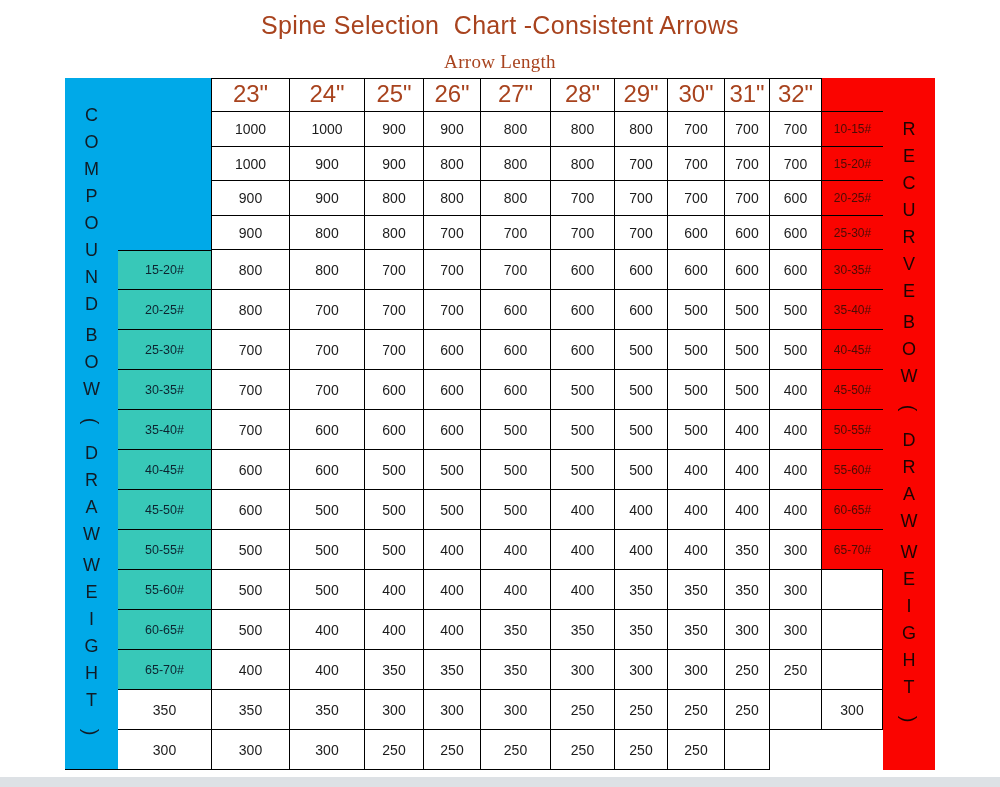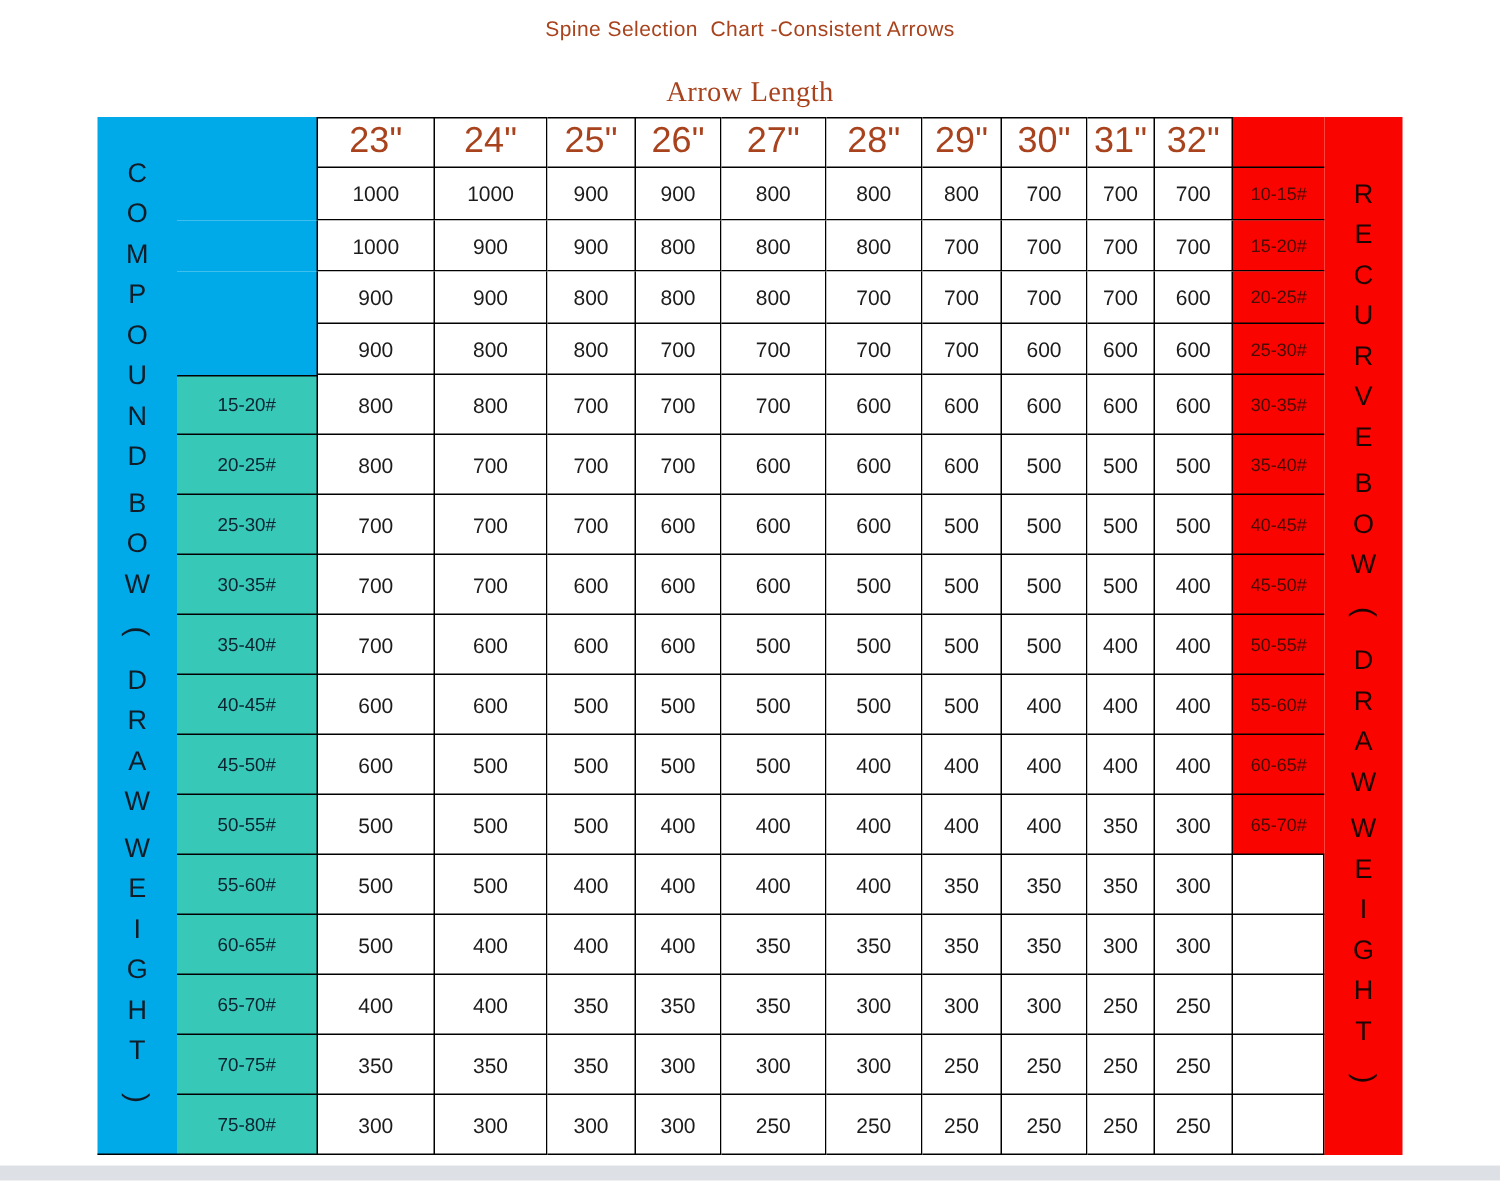--- a/index.html
+++ b/index.html
@@ -2,21 +2,21 @@
 <html><head>
 <meta charset="utf-8">
 <style>
   html,body{margin:0;padding:0;}
   body{
     width:1000px;height:787px;position:relative;background:#ffffff;overflow:hidden;
     font-family:"Liberation Sans","DejaVu Sans",sans-serif;
   }
   .title{
     position:absolute;top:11px;left:0;width:100%;text-align:center;
-    font-size:14px;color:var(--title-color);white-space:pre;letter-spacing:.3px;
+    font-size:25px;color:var(--title-color);white-space:pre;letter-spacing:.3px;
   }
   .subtitle{
     position:absolute;top:51px;left:0;width:100%;text-align:center;
     font-size:19px;color:var(--title-color);letter-spacing:.3px;font-family:Liberation Serif, serif;
   }
   .chart{position:absolute;left:65px;top:78px;width:870px;height:692px;display:flex;}
   .strip{
     width:53px;height:692px;display:flex;flex-direction:column;align-items:center;
     justify-content:center;gap:13px;flex:none;box-sizing:border-box;
   }
@@ -280,33 +280,31 @@
       <div class="cell num">400</div>
       <div class="cell num">350</div>
       <div class="cell num">350</div>
       <div class="cell num">350</div>
       <div class="cell num">300</div>
       <div class="cell num">300</div>
       <div class="cell num">300</div>
       <div class="cell num">250</div>
       <div class="cell num">250</div>
       <div class="cell rwe"></div>
-      <div class="cell cw">70-75#</div>
-      <div class="cell num">350</div>
-      <div class="cell num">350</div>
-      <div class="cell num">350</div>
-      <div class="cell num">300</div>
-      <div class="cell num">300</div>
-      <div class="cell num">300</div>
-      <div class="cell num">250</div>
-      <div class="cell num">250</div>
-      <div class="cell num">250</div>
-      <div class="cell num">250</div>
-      <div class="cell rwe"></div>
-      <div class="cell cw">75-80#</div>
+      <div class="cell num">350</div>
+      <div class="cell num">350</div>
+      <div class="cell num">350</div>
+      <div class="cell num">300</div>
+      <div class="cell num">300</div>
+      <div class="cell num">300</div>
+      <div class="cell num">250</div>
+      <div class="cell num">250</div>
+      <div class="cell num">250</div>
+      <div class="cell num">250</div>
+      <div class="cell rwe"></div>
       <div class="cell num">300</div>
       <div class="cell num">300</div>
       <div class="cell num">300</div>
       <div class="cell num">300</div>
       <div class="cell num">250</div>
       <div class="cell num">250</div>
       <div class="cell num">250</div>
       <div class="cell num">250</div>
       <div class="cell num">250</div>
       <div class="cell num">250</div>

